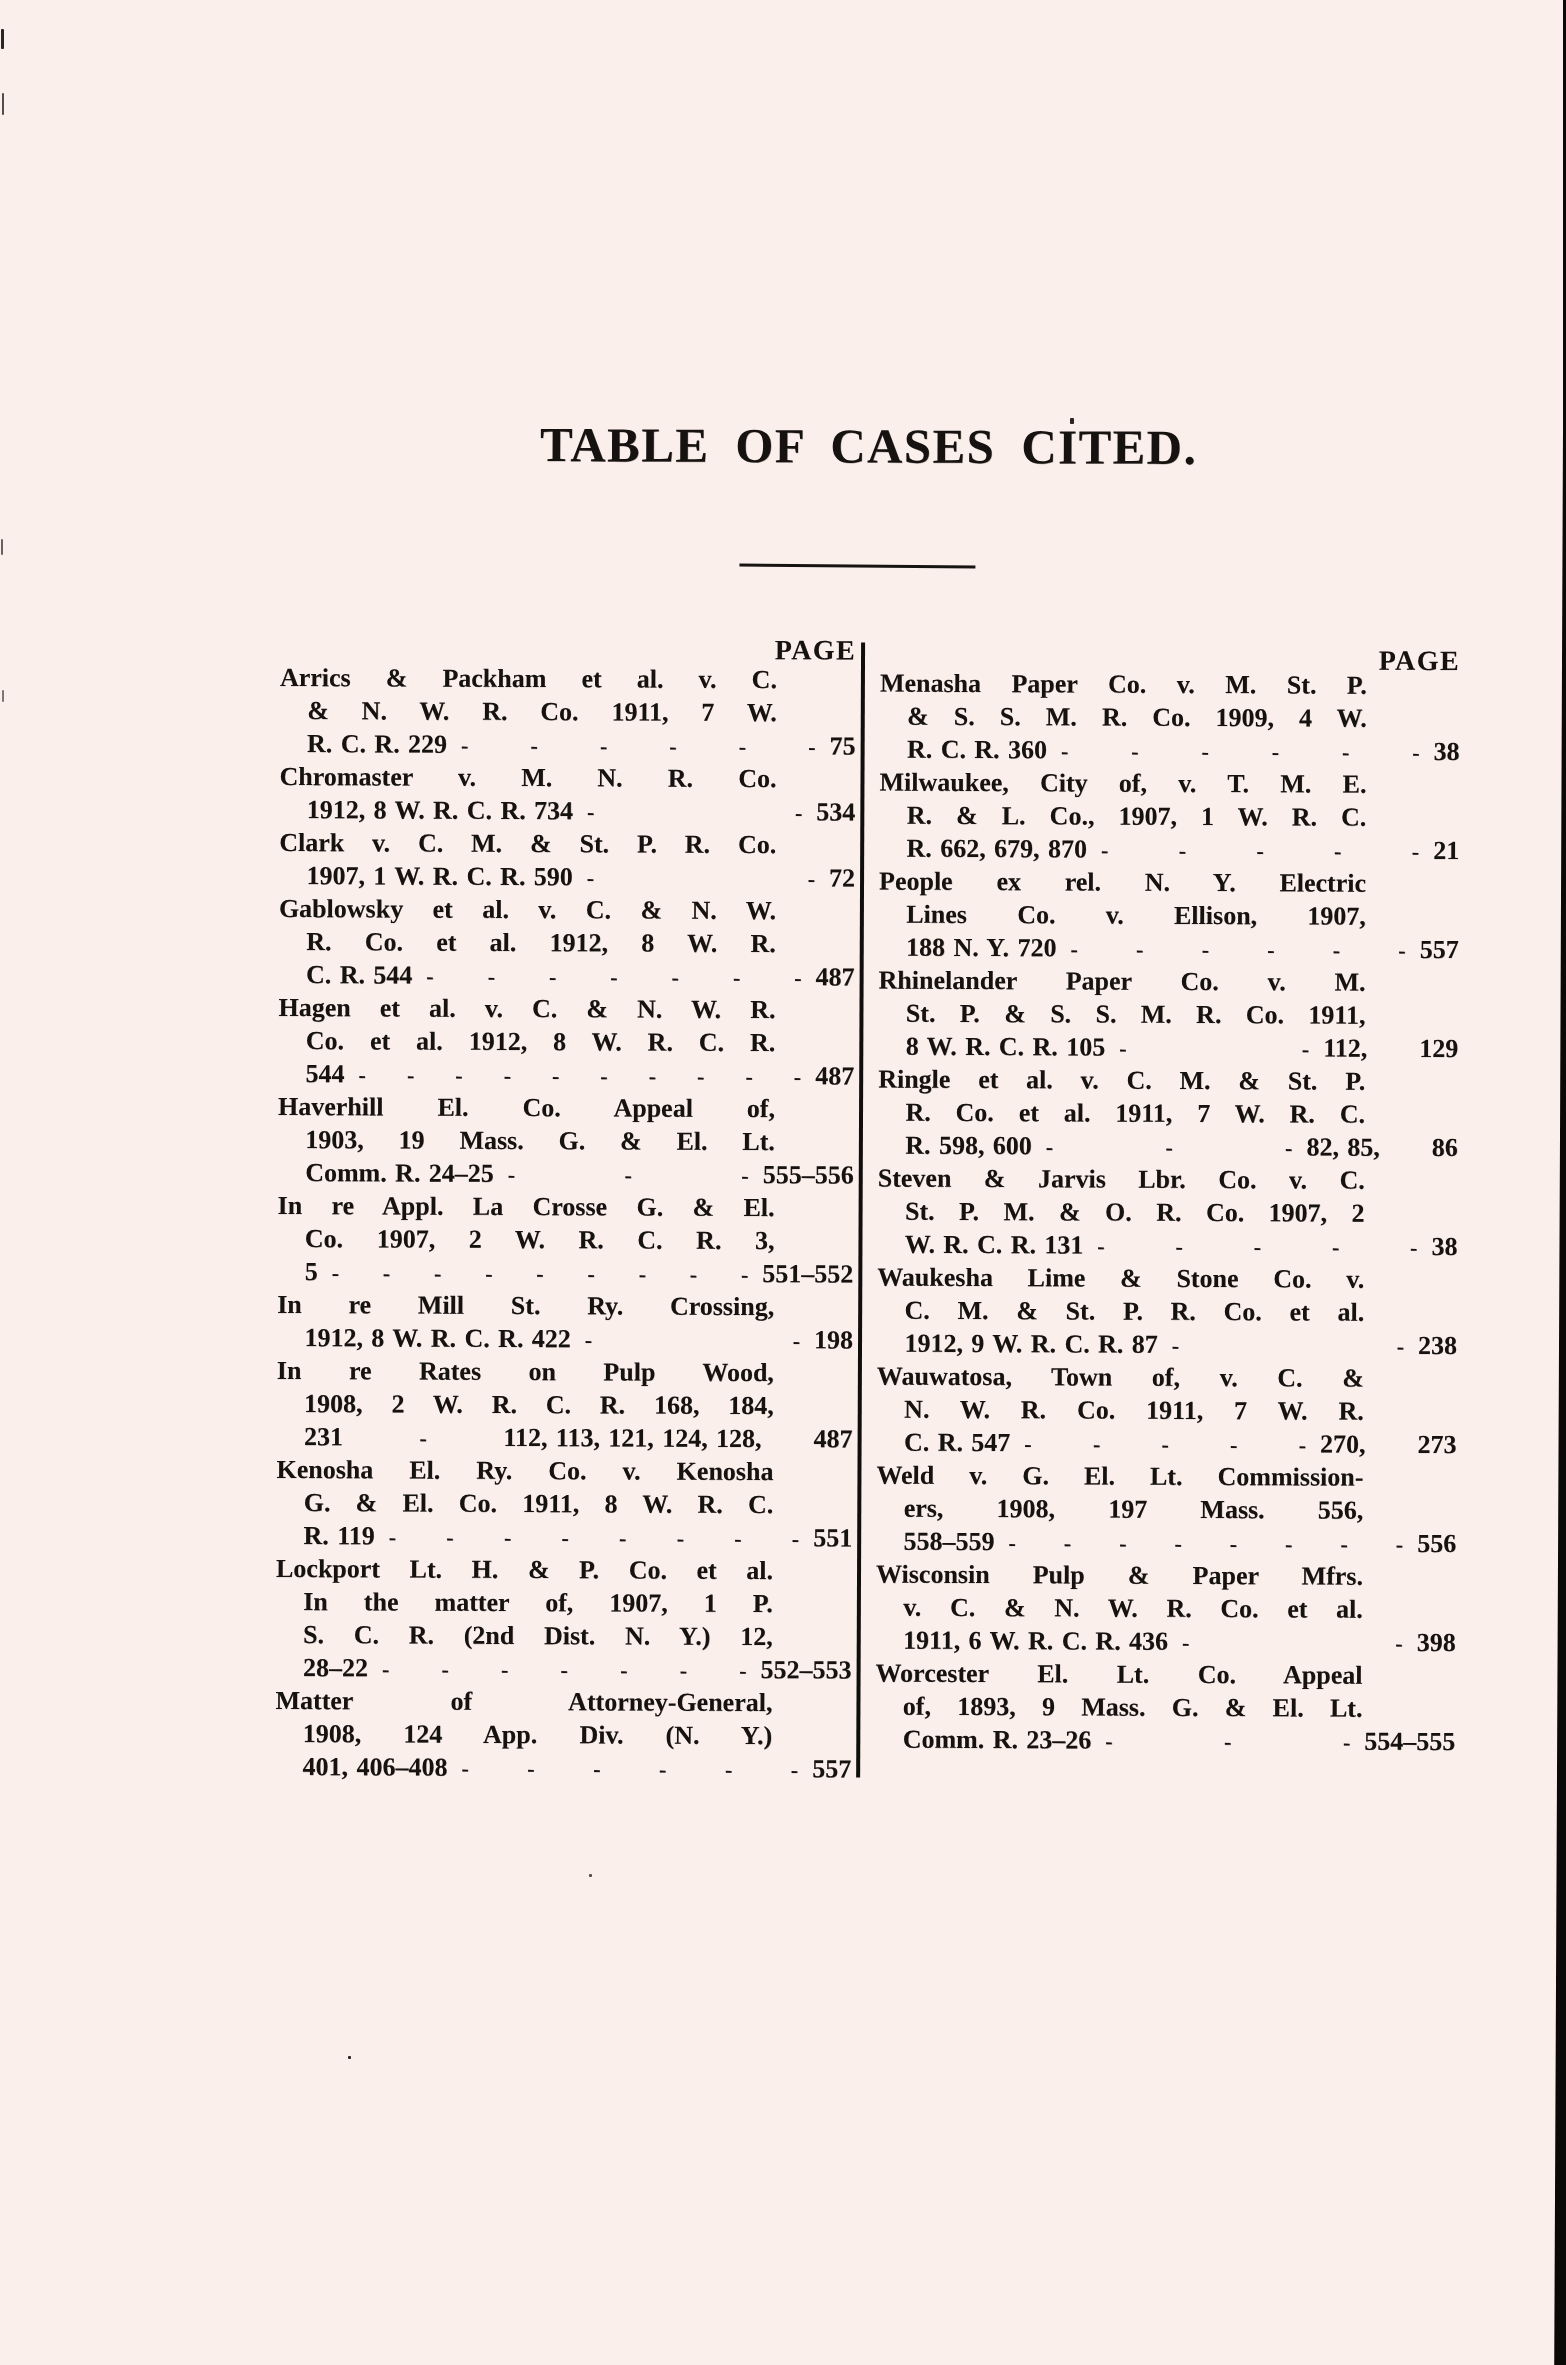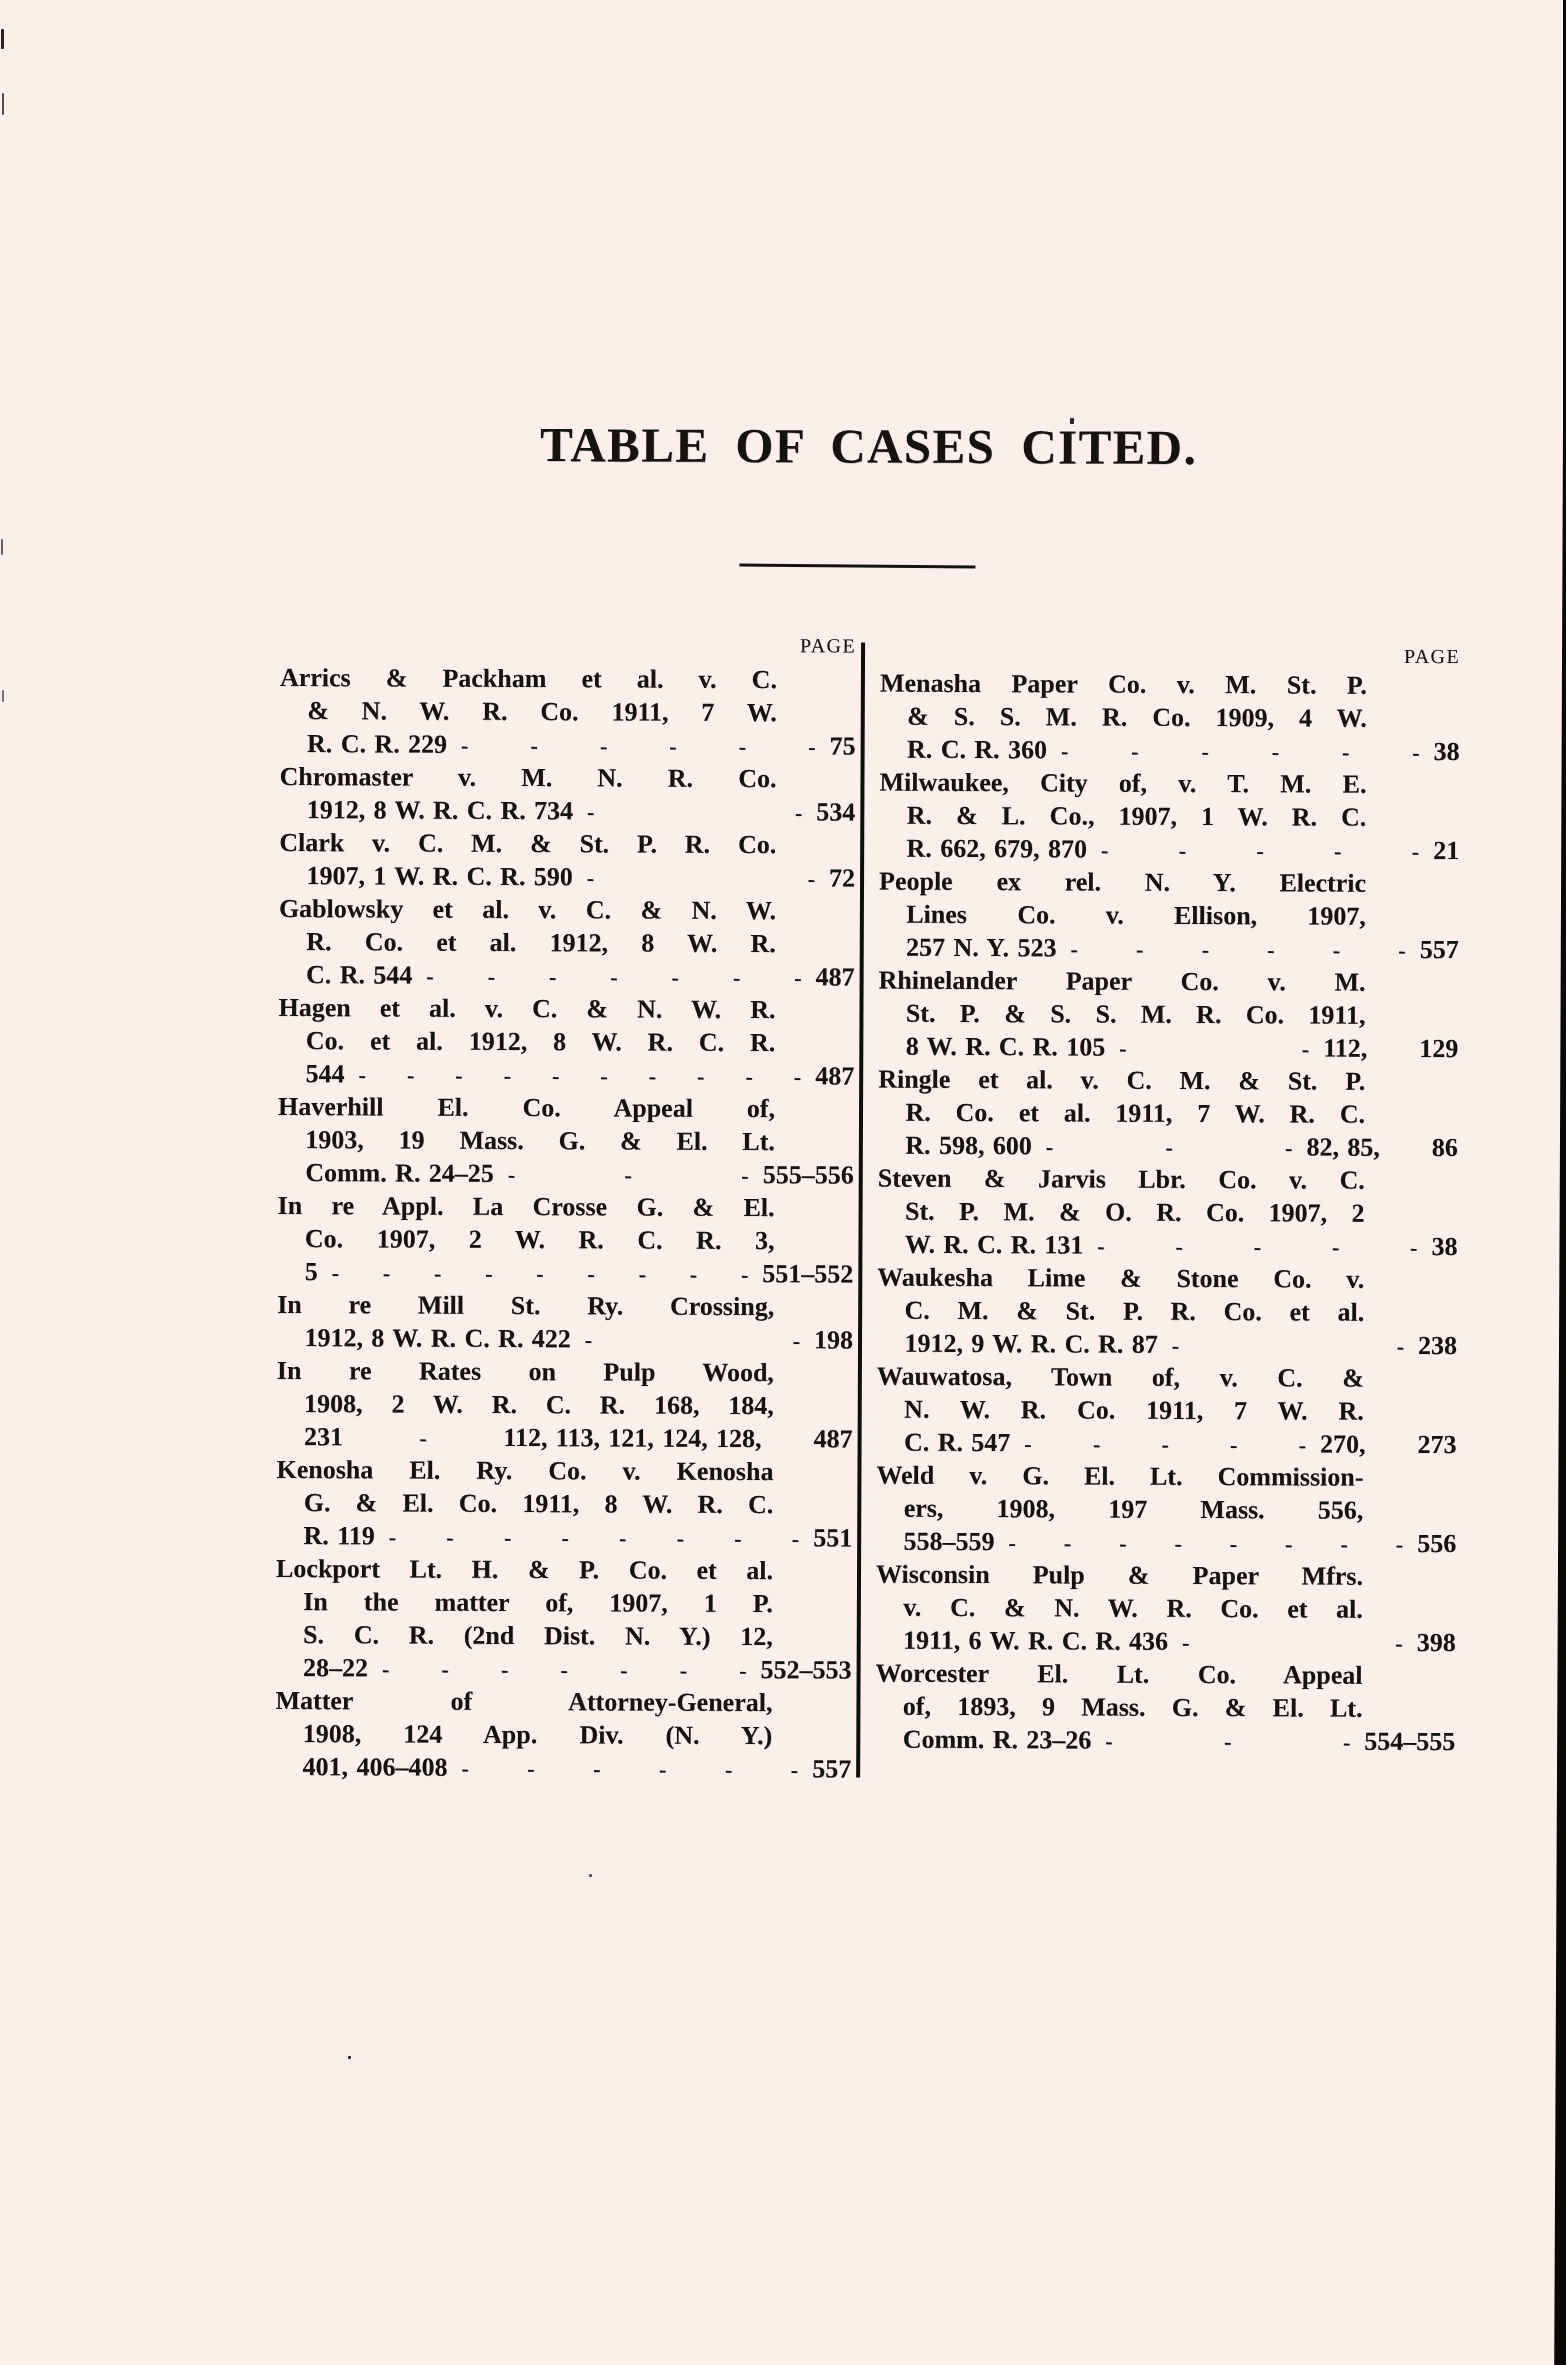--- a/index.html
+++ b/index.html
@@ -26,21 +26,21 @@
   }
   .title-rule{
     position:absolute;
     left:739px;top:562px;
     width:236px;height:2.8px;
     background:#161310;
     transform:rotate(0.25deg);
   }
   .page-label{
     position:absolute;
-    font-size:20px;font-weight:normal;
+    font-size:28px;font-weight:bold;
     letter-spacing:1.4px;
     text-align:right;
     width:142px;
     text-shadow:0.2px 0.2px 0 rgba(25,20,16,0.3);
   }
   .page-label.left{left:714px;top:632px;}
   .page-label.right{left:1318px;top:640px;}
   .divider{
     position:absolute;
     left:861px;top:640px;
@@ -242,21 +242,21 @@
           <div class="fline">
             <span class="t">R. 662, 679, 870</span>
             <span class="leader">- - - - -</span>
             <span class="pg">21</span>
           </div>
         </div>
         <div class="entry">
           <div class="jline first">People ex rel. N. Y. Electric</div>
           <div class="jline cont">Lines Co. v. Ellison, 1907,</div>
           <div class="fline">
-            <span class="t">257 N. Y. 523</span>
+            <span class="t">188 N. Y. 720</span>
             <span class="leader">- - - - - -</span>
             <span class="pg">557</span>
           </div>
         </div>
         <div class="entry">
           <div class="jline first">Rhinelander Paper Co. v. M.</div>
           <div class="jline cont">St. P. &amp; S. S. M. R. Co. 1911,</div>
           <div class="fline">
             <span class="t">8 W. R. C. R. 105</span>
             <span class="leader">- -</span>

